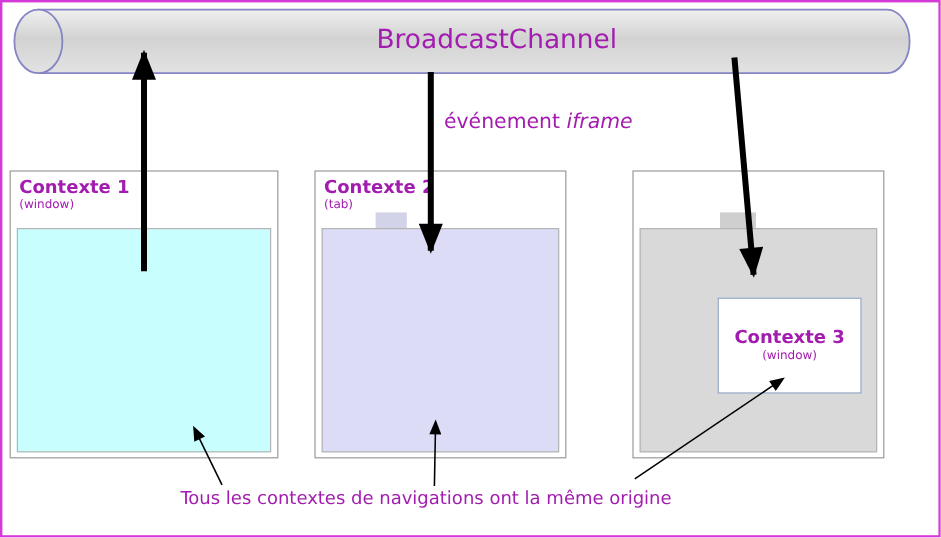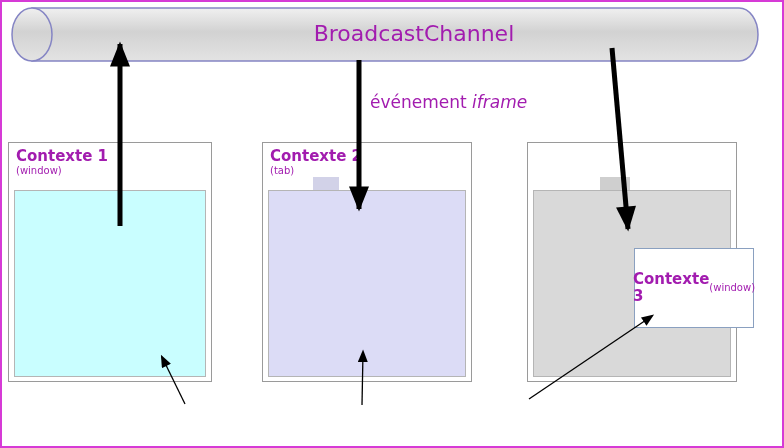--- a/index.html
+++ b/index.html
@@ -16,38 +16,38 @@
   }
   
   .lbl-postmessage{position:absolute;left:130px;top:90px;font-size:17px;z-index:3;}
   .lbl-event{position:absolute;left:368px;top:90px;font-size:17px;z-index:3;}
   .lbl-event em{font-style:italic;}
   
   .context-box{
     position:absolute;top:140px;height:240px;background:#fff;
     border:1px solid #9a9a9a;box-sizing:border-box;z-index:2;
   }
-  .ctx1{left:6px;width:204px;}
+  .ctx1{left:6px;width:224px;}
   .ctx2{left:260px;width:210px;}
   .ctx3{left:525px;width:210px;}
   .context-header{padding:5px 0 0 7px;}
   .context-title{font-weight:bold;font-size:15px;line-height:1.15;}
   .context-subtitle{font-size:10px;line-height:1.2;}
   .inner-area{
     position:absolute;left:5px;right:5px;top:47px;bottom:4px;
     border:1px solid #b5b5b5;box-sizing:border-box;
   }
   .notch{position:absolute;top:34px;height:13px;z-index:1;}
   .notch2{left:50px;width:26px;background:#d2d2e8;}
   .notch3{left:72px;width:30px;background:#cfcfcf;}
   .iframe-box{
     position:absolute;left:70px;top:105px;width:120px;height:80px;
     background:#fff;border:1px solid #8aa0c0;box-sizing:border-box;
-    display:flex;align-items:center;justify-content:center;
-    z-index:2;margin-left:36px;
+    display:flex;flex-direction:column;align-items:center;justify-content:center;
+    text-align:center;z-index:2;
   }
   
   .footer-text{
     position:absolute;left:0;top:404px;width:706px;text-align:center;
     font-size:15px;z-index:3;
   }
   
   .arrow-svg{position:absolute;left:0;top:0;z-index:4;pointer-events:none;}
 </style>
 </head>
@@ -92,20 +92,21 @@
 
   <div class="context-box ctx3">
     <div class="notch notch3"></div>
     <div class="inner-area" style="background-color: rgb(217, 217, 217);"></div>
     <div class="iframe-box" style="background-color: rgb(255, 255, 255);">
       <div class="context-title">Contexte 3</div>
       <div class="context-subtitle">(window)</div>
     </div>
   </div>
 
+  <div class="footer-text">Tous les contextes de navigations ont la même origine</div>
 
   <svg class="arrow-svg" width="784" height="448" viewBox="0 0 784 448">
     <defs>
       <marker id="headBig" markerUnits="userSpaceOnUse" markerWidth="28" markerHeight="20" viewBox="0 0 10 8" refX="9" refY="4" orient="auto">
         <path d="M0,0 L10,4 L0,8 Z" fill="#000"></path>
       </marker>
       <marker id="headSmall" markerUnits="userSpaceOnUse" markerWidth="13" markerHeight="10" viewBox="0 0 10 8" refX="8" refY="4" orient="auto">
         <path d="M0,0 L10,4 L0,8 Z" fill="#000"></path>
       </marker>
     </defs>

